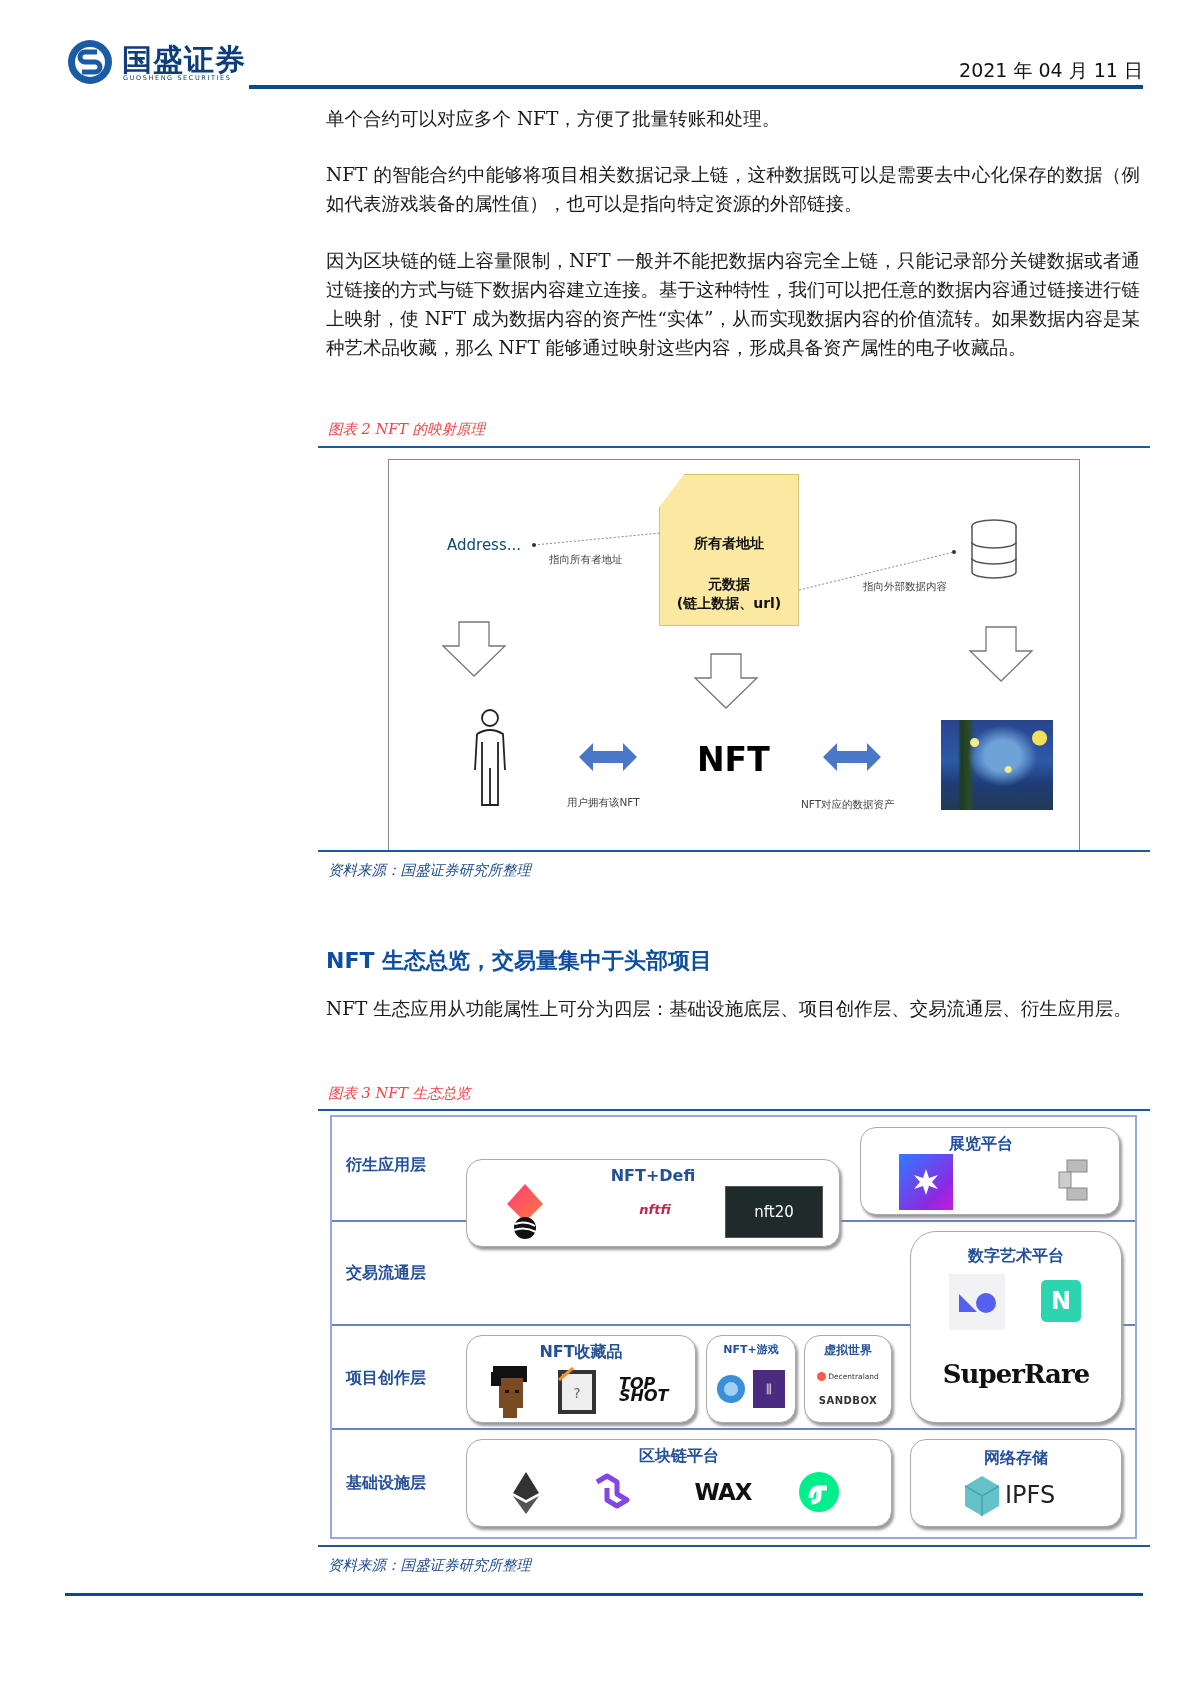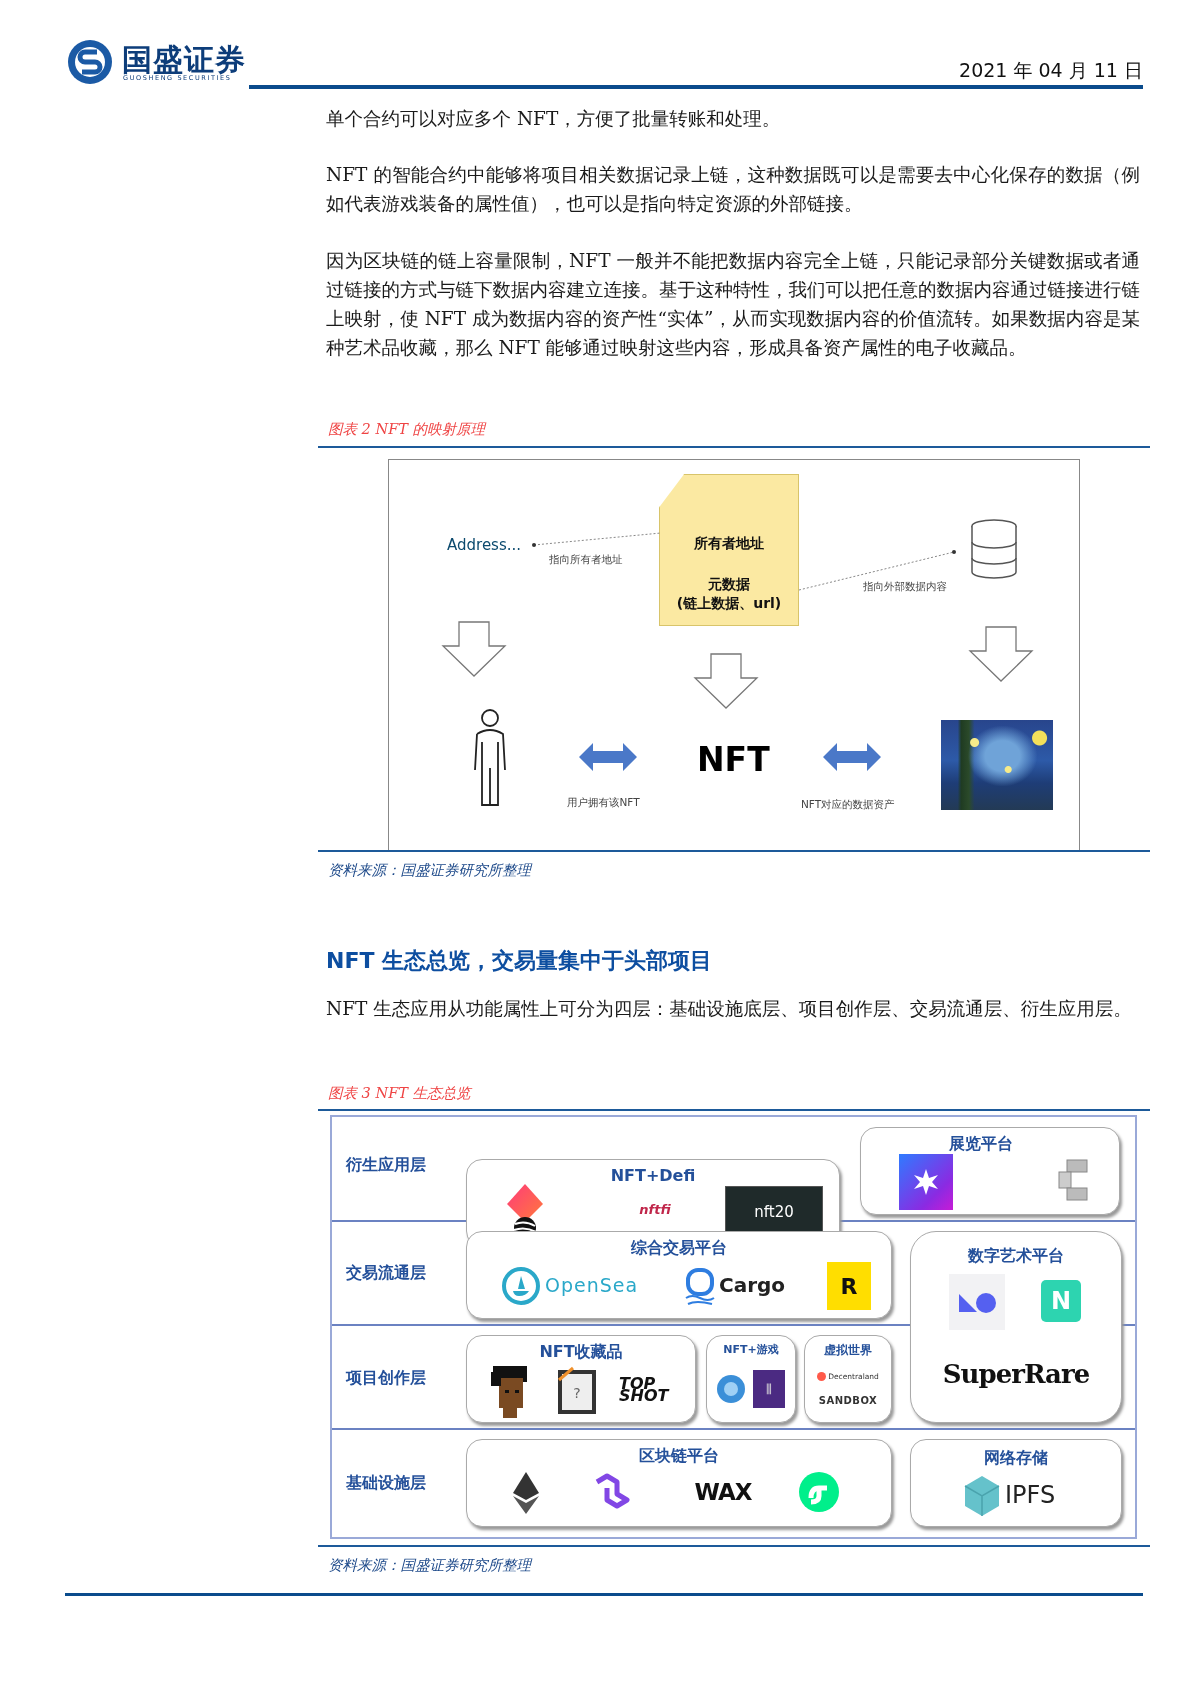--- a/index.html
+++ b/index.html
@@ -165,34 +165,20 @@
           <path d="M15 2 L18 11 L27 8 L21 15 L27 22 L18 19 L15 28 L12 19 L3 22 L9 15 L3 8 L12 11 Z" fill="#fff"></path>
         </svg>
     </div>
     <svg style="position:absolute;left:196px;top:30px;" width="34" height="46">
       <rect x="10" y="2" width="20" height="12" fill="#bbb" stroke="#888"></rect>
       <rect x="2" y="14" width="12" height="16" fill="#ccc" stroke="#888"></rect>
       <rect x="10" y="30" width="20" height="12" fill="#bbb" stroke="#888"></rect>
     </svg>
   </div>
 
-  <div class="card" style="left:134px;top:114px;width:424px;height:86px;">
-    <div class="card-title" style="top:6px;font-size:16px;">综合交易平台</div>
-    <svg style="position:absolute;left:34px;top:34px;" width="40" height="40">
-      <circle cx="20" cy="20" r="17" fill="#fff" stroke="#2aa8c9" stroke-width="4"></circle>
-      <path d="M12 25 H28 Q25 30 18 30 Q13 30 12 25 Z M20 10 L24 23 H17 Z" fill="#2aa8c9"></path>
-    </svg>
-    <div class="logo" style="left:78px;top:38px;height:30px;font-size:19px;color:#2aa8c9;letter-spacing:1px;">OpenSea</div>
-    <svg style="position:absolute;left:216px;top:34px;" width="34" height="40">
-      <rect x="5" y="4" width="24" height="24" rx="10" fill="#fff" stroke="#2e7de0" stroke-width="4"></rect>
-      <path d="M3 32 Q9 28 17 32 Q25 36 31 32 M5 38 Q13 34 29 38" stroke="#2e7de0" stroke-width="2" fill="none"></path>
-    </svg>
-    <div class="logo" style="left:252px;top:38px;height:30px;font-size:20px;font-weight:bold;color:#222;">Cargo</div>
-    <div class="logo" style="left:360px;top:30px;width:44px;height:48px;background:#ffde00;font-size:22px;font-weight:bold;color:#111;">R</div>
-  </div>
 
   <div class="card" style="left:578px;top:114px;width:210px;height:190px;border-radius:26px;">
     <div class="card-title" style="top:14px;font-size:16px;">数字艺术平台</div>
     <div class="logo" style="left:38px;top:42px;width:56px;height:56px;background:#f2f2f4;">
       <svg width="40" height="24">
           <path d="M2 22 V4 L20 22 Z" fill="#5560f0"></path>
           <circle cx="29" cy="13" r="10" fill="#5560f0"></circle>
         </svg>
     </div>
     <div class="logo" style="left:130px;top:48px;width:40px;height:42px;background:#2dd4b0;border-radius:5px;font-size:24px;font-weight:bold;color:#fff;">N</div>

